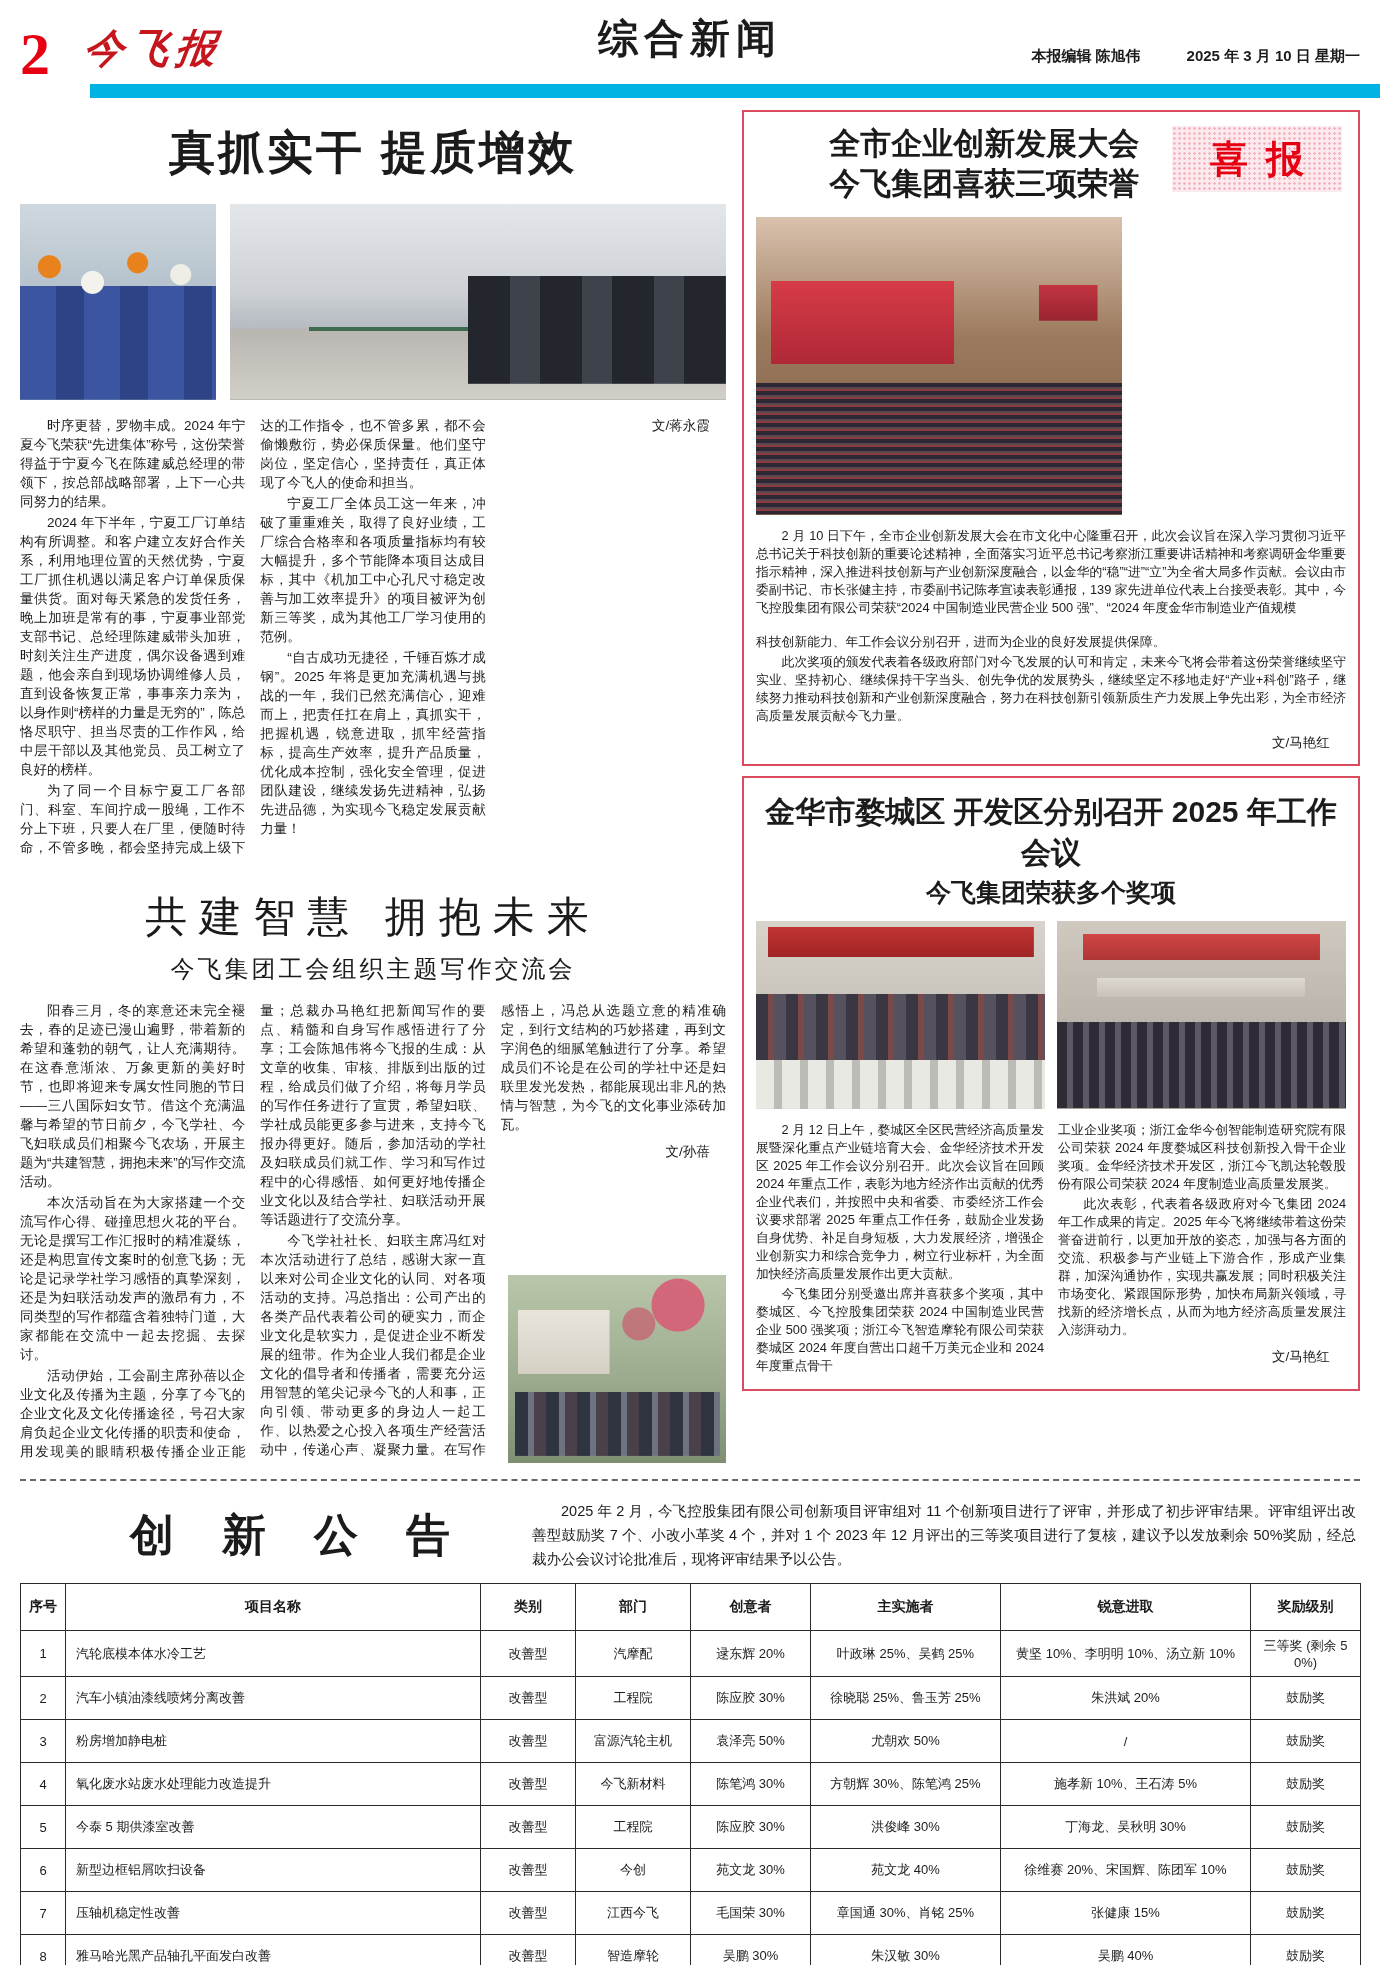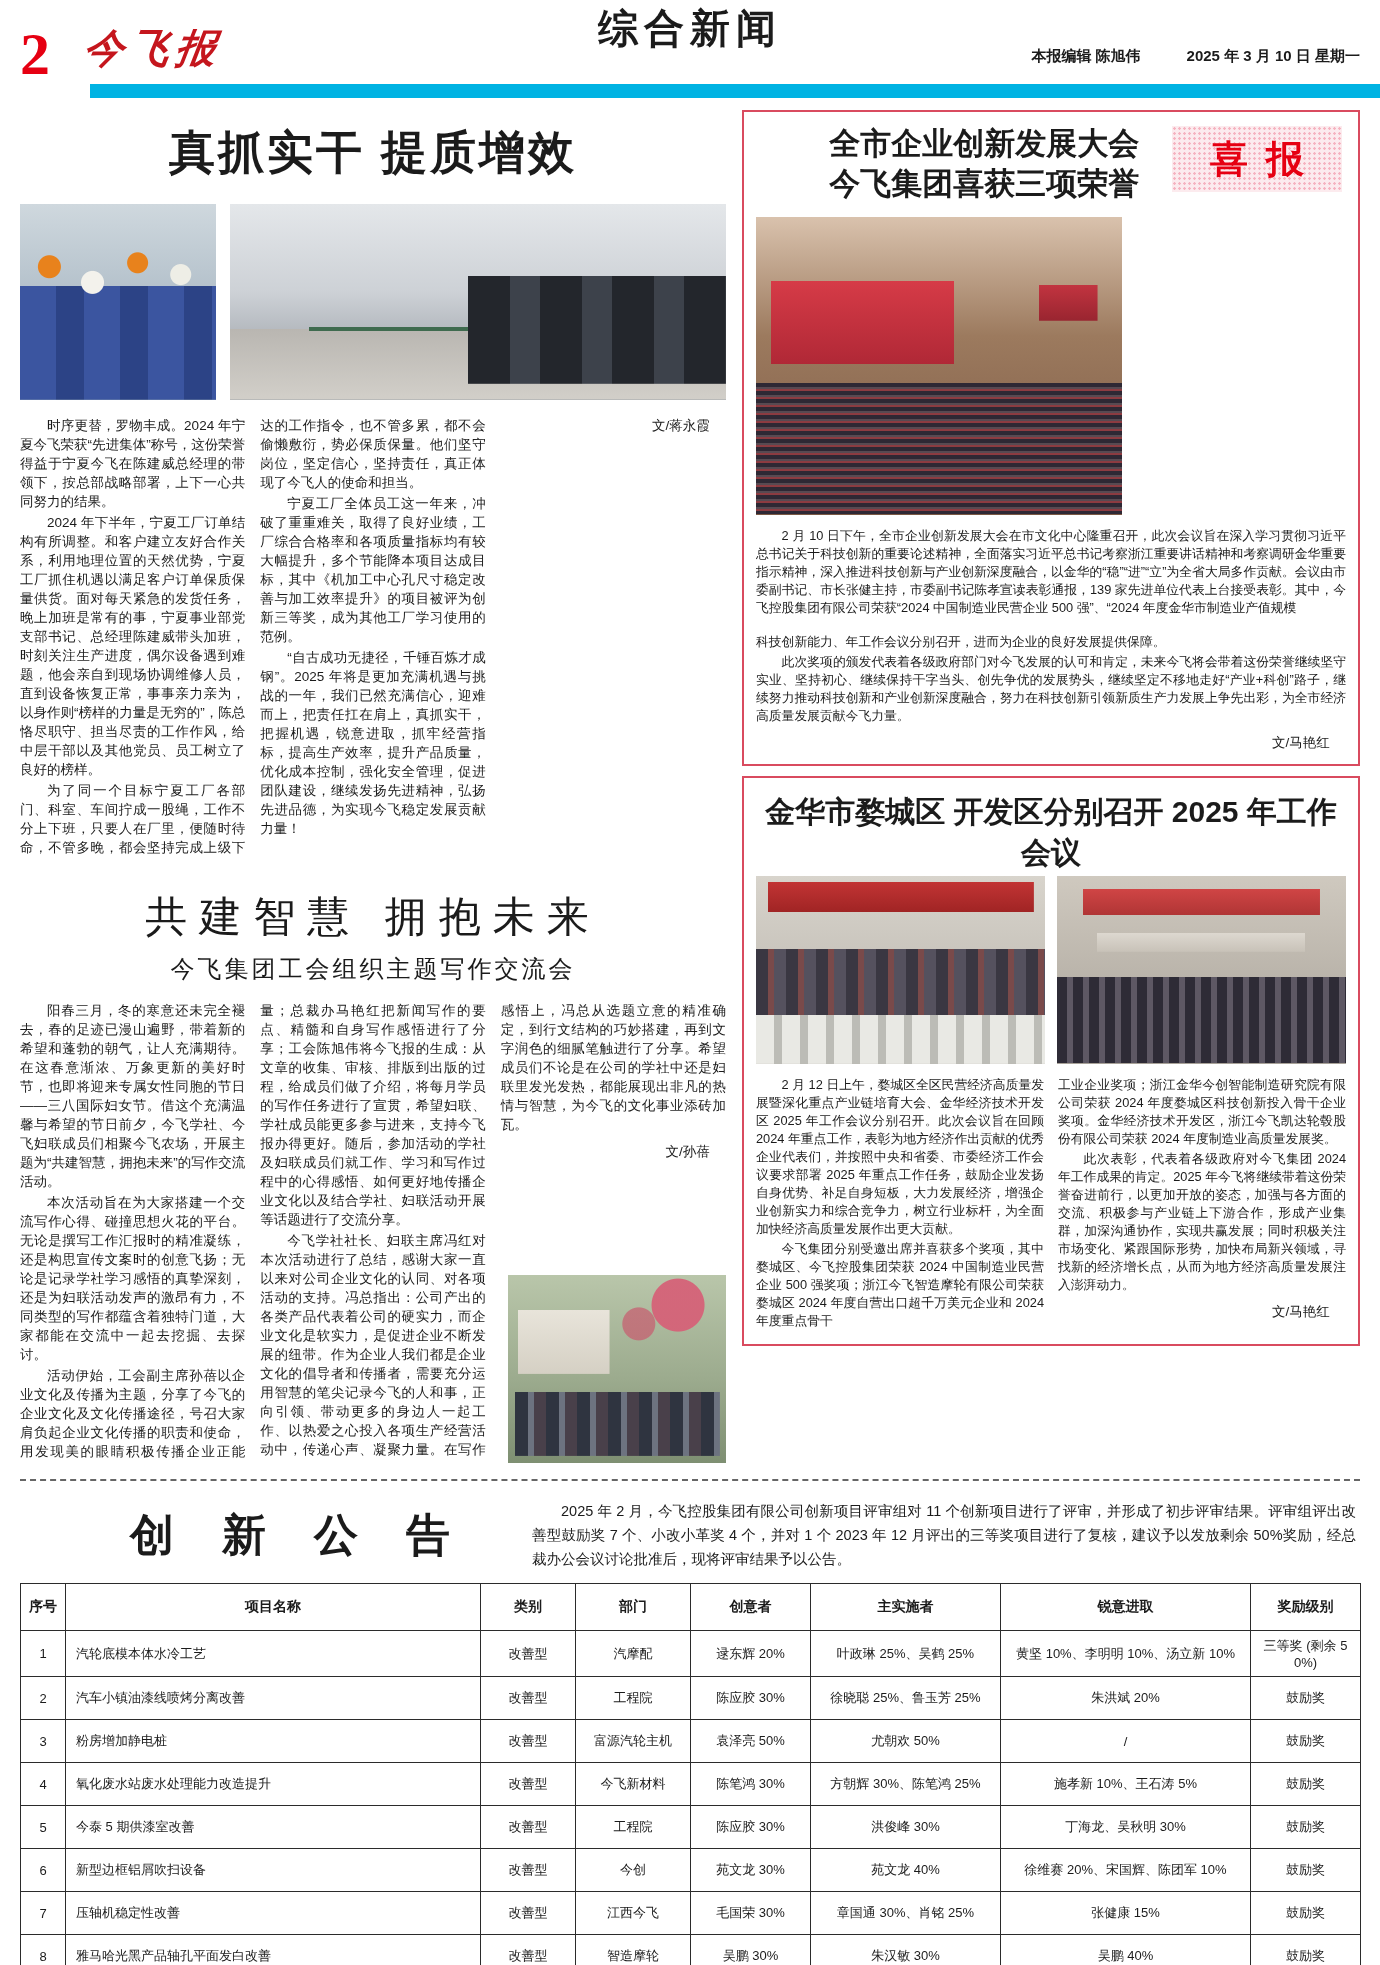--- a/index.html
+++ b/index.html
@@ -10,21 +10,21 @@
   }
   .page { padding:0 20px 24px; position:relative; }
 
   
   .hdr { display:flex; align-items:flex-end; height:80px; position:relative; }
   .page-num { color:#e60012; font-weight:bold; font-size:60px; line-height:.85;
               font-family:"Liberation Serif","DejaVu Serif",serif; }
   .masthead { color:#c5161d; font-size:40px; font-weight:bold; font-style:italic;
               font-family:"DejaVu Serif","Liberation Serif",serif; letter-spacing:6px;
               transform:skewX(-8deg); margin:0 0 4px 34px; }
-  .section-title { position:absolute; left:50%; transform:translateX(-50%); bottom:24px;
+  .section-title { position:absolute; left:50%; transform:translateX(-50%); bottom:14px;
               font-size:40px; font-weight:900; letter-spacing:6px; }
   .hdr-meta { margin-left:auto; display:flex; gap:46px; font-size:15px; font-weight:bold;
               padding-bottom:14px; }
   .cyan-bar { height:14px; background:#00b3e3; margin:4px -20px 0 70px; }
 
   
   .content { display:flex; gap:16px; margin-top:12px; }
   .col-left { width:706px; flex:none; }
   .col-right { flex:1; display:flex; flex-direction:column; gap:10px; }
 
@@ -205,20 +205,21 @@
           <div>
             <p class="small cont">科技创新能力、年工作会议分别召开，进而为企业的良好发展提供保障。</p>
             <p class="small">此次奖项的颁发代表着各级政府部门对今飞发展的认可和肯定，未来今飞将会带着这份荣誉继续坚守实业、坚持初心、继续保持干字当头、创先争优的发展势头，继续坚定不移地走好“产业+科创”路子，继续努力推动科技创新和产业创新深度融合，努力在科技创新引领新质生产力发展上争先出彩，为全市经济高质量发展贡献今飞力量。</p>
             <p class="byline">文/马艳红</p>
           </div>
         </div>
       </div>
 
       <div class="redbox">
         <div class="box2-title1">金华市婺城区 开发区分别召开 2025 年工作会议</div>
+        <div class="box2-title2">今飞集团荣获多个奖项</div>
         <div class="box2-photos">
           <div class="photo photo-meeting-a"></div>
           <div class="photo photo-meeting-b"></div>
         </div>
         <div class="box2-cols">
           <div>
             <p class="small">2 月 12 日上午，婺城区全区民营经济高质量发展暨深化重点产业链培育大会、金华经济技术开发区 2025 年工作会议分别召开。此次会议旨在回顾 2024 年重点工作，表彰为地方经济作出贡献的优秀企业代表们，并按照中央和省委、市委经济工作会议要求部署 2025 年重点工作任务，鼓励企业发扬自身优势、补足自身短板，大力发展经济，增强企业创新实力和综合竞争力，树立行业标杆，为全面加快经济高质量发展作出更大贡献。</p>
             <p class="small">今飞集团分别受邀出席并喜获多个奖项，其中婺城区、今飞控股集团荣获 2024 中国制造业民营企业 500 强奖项；浙江今飞智造摩轮有限公司荣获婺城区 2024 年度自营出口超千万美元企业和 2024 年度重点骨干</p>
           </div>
           <div>

